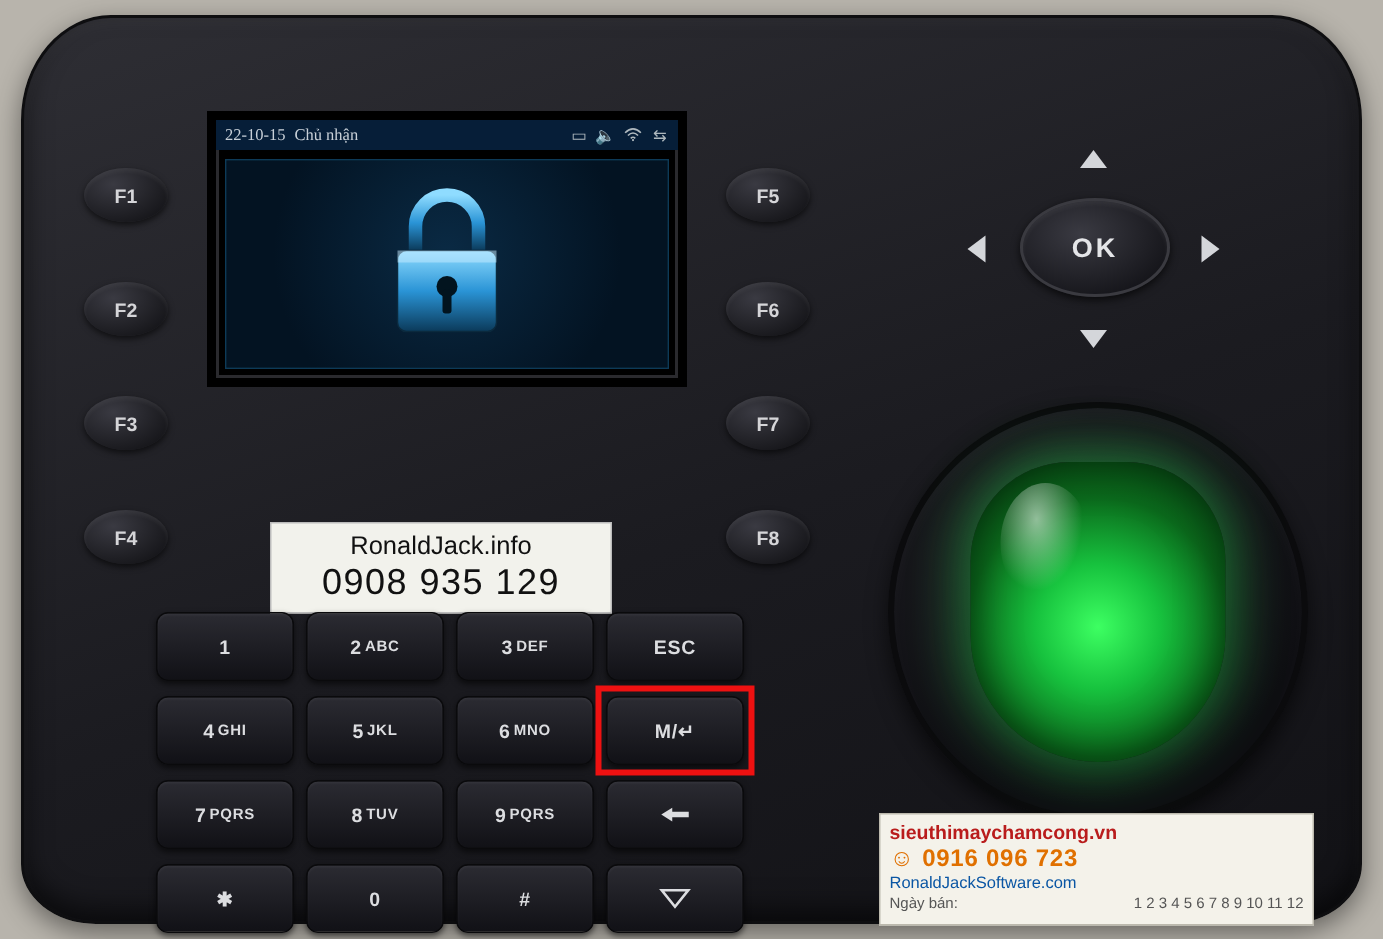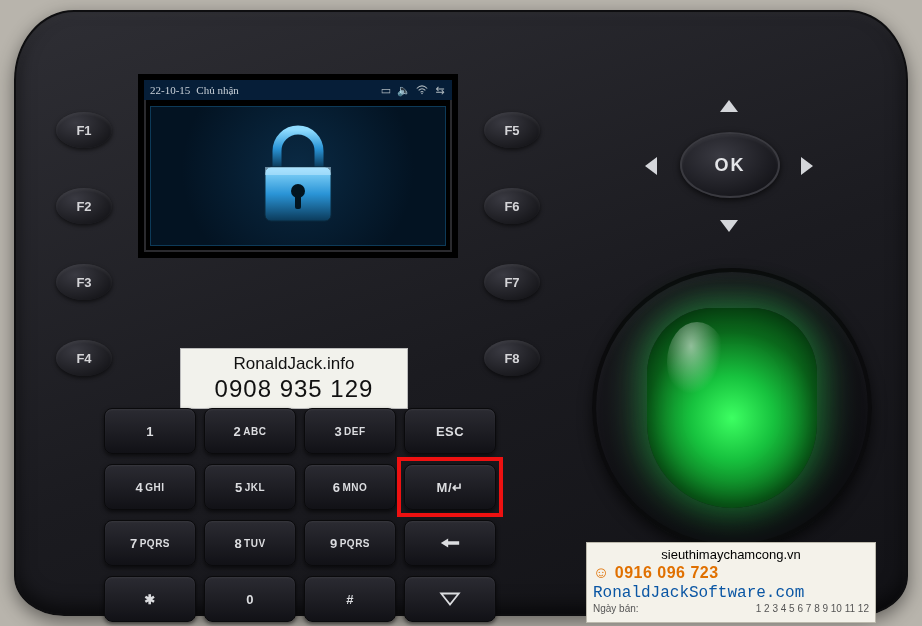--- a/index.html
+++ b/index.html
@@ -135,23 +135,23 @@
     background: radial-gradient(ellipse at 40% 30%, rgba(255,255,255,.55), transparent 60%);
     border-radius:50%;
   }
 
   .sticker2{
     position:absolute; left:570px; top:530px;
     width:290px; padding:4px 6px 6px;
     background:#f4f2ea; border:1px solid #bcb9ad;
     font-size:11px; color:#333; line-height:1.25;
   }
-  .sticker2 .l1{ color:#000000; font-weight:normal; font-size:13px;text-align:center; }
+  .sticker2 .l1{ color:#b91c1c; font-weight:bold; font-size:13px; }
   .sticker2 .l2{ color:#e07000; font-weight:bold; font-size:16px; letter-spacing:.5px; }
-  .sticker2 .l3{ color:#0a56a4; font-size:16px;font-family:Liberation Mono, monospace; }
+  .sticker2 .l3{ color:#0a56a4; font-size:11px; }
   .sticker2 .l4{ font-size:10px; color:#555; display:flex; justify-content:space-between; }
 </style>
 </head>
 <body>
 
 <div class="device">
 
   <div class="f-col left">
     <div class="fbtn">F1</div>
     <div class="fbtn">F2</div>

